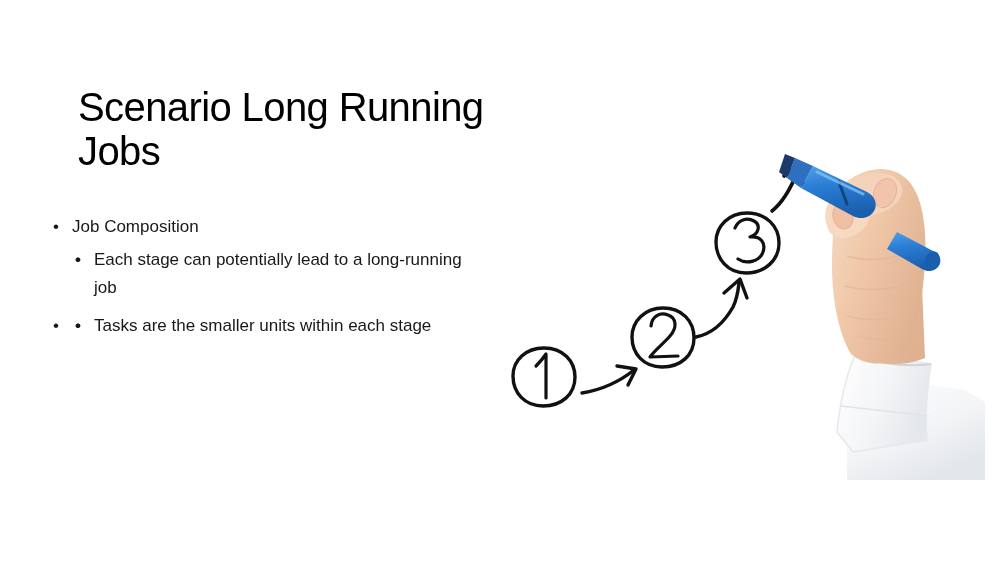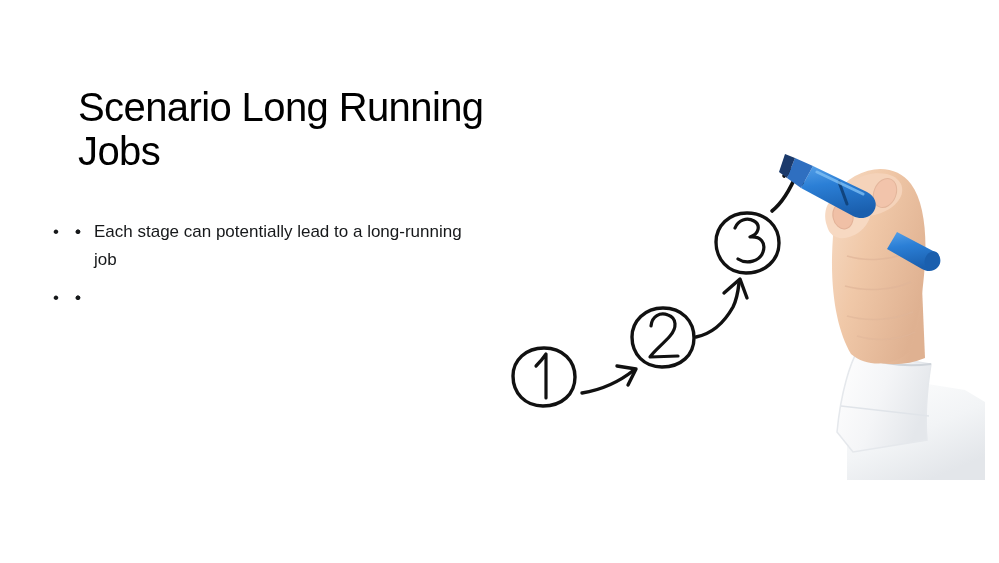--- a/index.html
+++ b/index.html
@@ -101,20 +101,21 @@
 <div id="slide">
 
   <h1 id="slide-title">Scenario Long Running
 Jobs</h1>
 
   <div id="body-copy">
 
     <div class="group">
       <div class="bullet-l1">
         <span class="dot">•</span>
+        <span>Job Composition</span>
       </div>
       <div class="sub-list">
         <div class="bullet-l2">
           <span class="dot">•</span>
         </div>
         <div class="bullet-l2">
           <span class="dot">•</span>
           <span>Each stage can potentially lead to a long-running job</span>
         </div>
       </div>
@@ -123,20 +124,21 @@
     <div class="group">
       <div class="bullet-l1">
         <span class="dot">•</span>
       </div>
       <div class="sub-list">
         <div class="bullet-l2">
           <span class="dot">•</span>
         </div>
         <div class="bullet-l2">
           <span class="dot">•</span>
+          <span>Tasks are the smaller units within each stage</span>
         </div>
       </div>
     </div>
 
   </div>
 
   <div id="illustration">
     <svg width="490" height="340" viewBox="0 0 490 340" xmlns="http://www.w3.org/2000/svg">
       <defs>
         <linearGradient id="skinGrad" x1="0" y1="0" x2="1" y2="0.6">

